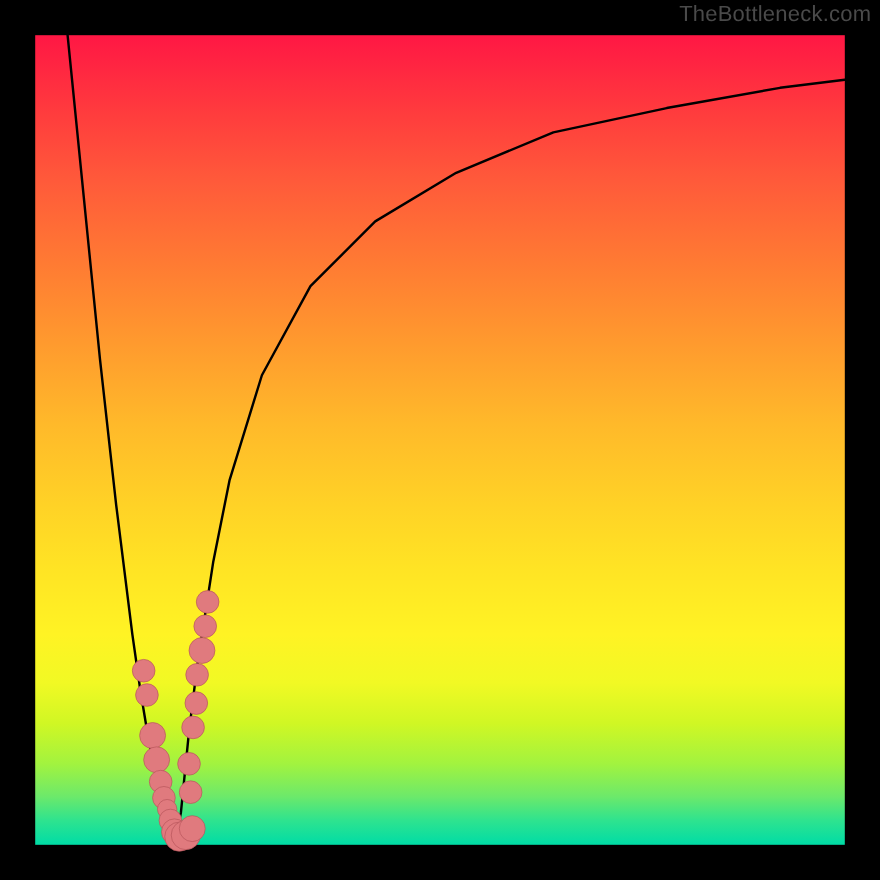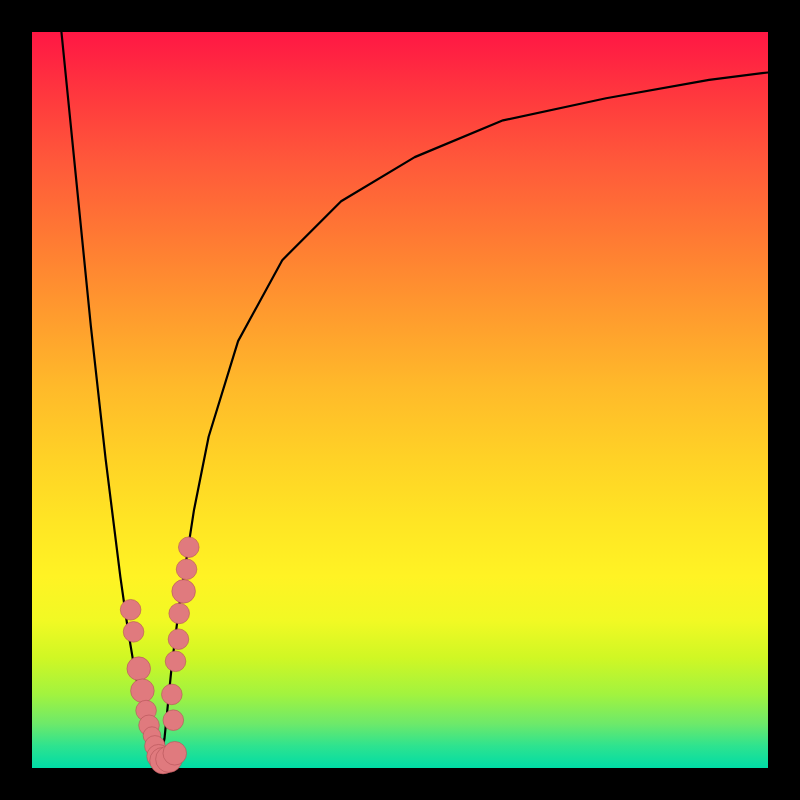--- a/index.html
+++ b/index.html
@@ -98,13 +98,14 @@
             <circle cx="147.20" cy="581.44" r="10.30" fill="#e07a7e" stroke="#b45358" stroke-width="0.6"></circle>
             <circle cx="151.62" cy="559.36" r="11.78" fill="#e07a7e" stroke="#b45358" stroke-width="0.6"></circle>
             <circle cx="154.56" cy="537.28" r="10.30" fill="#e07a7e" stroke="#b45358" stroke-width="0.6"></circle>
             <circle cx="156.77" cy="515.20" r="10.30" fill="#e07a7e" stroke="#b45358" stroke-width="0.6"></circle>
             <circle cx="139.84" cy="662.40" r="10.30" fill="#e07a7e" stroke="#b45358" stroke-width="0.6"></circle>
             <circle cx="141.31" cy="688.16" r="10.30" fill="#e07a7e" stroke="#b45358" stroke-width="0.6"></circle>
           </g>
       </svg>
     </div>
   </div>
+  <div class="watermark">TheBottleneck.com</div>
 </div>
 
 </body></html>

